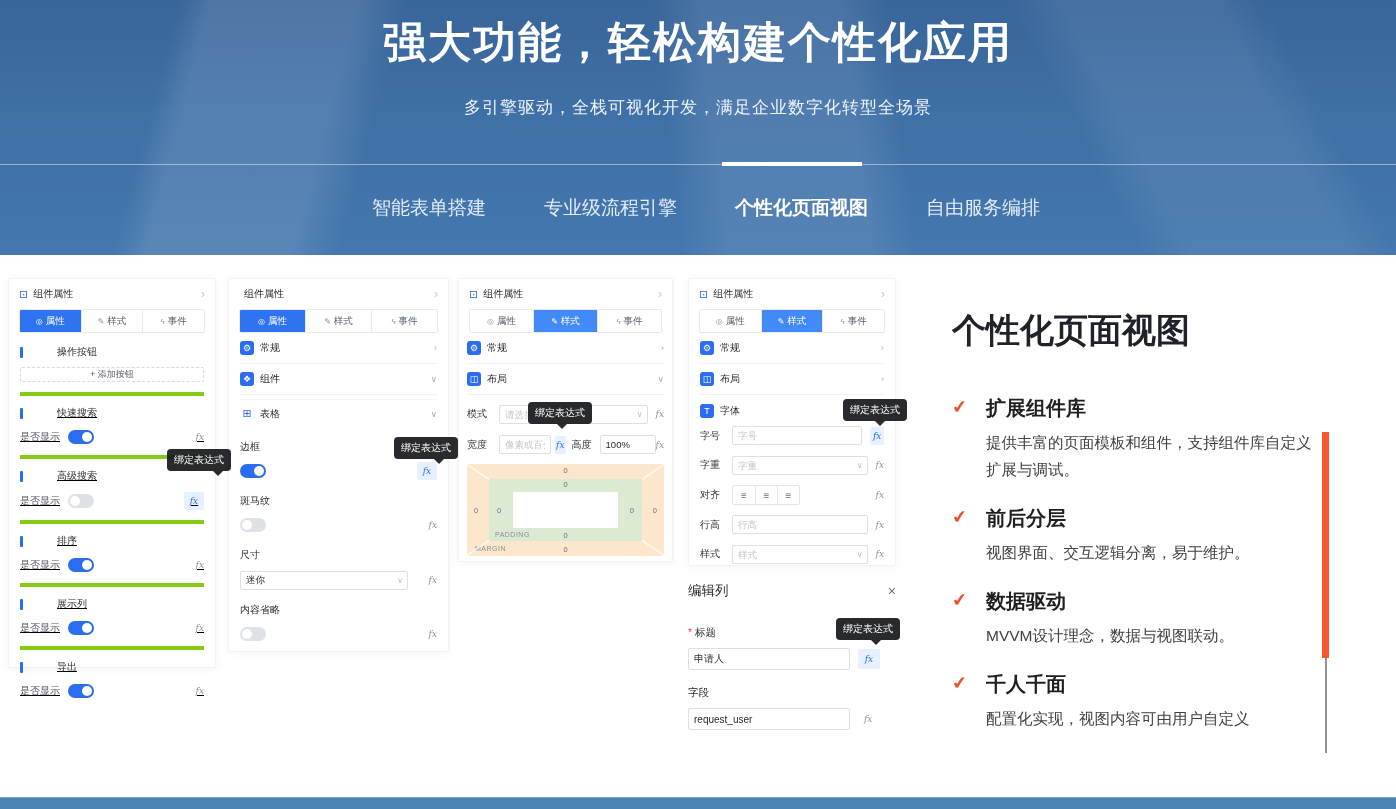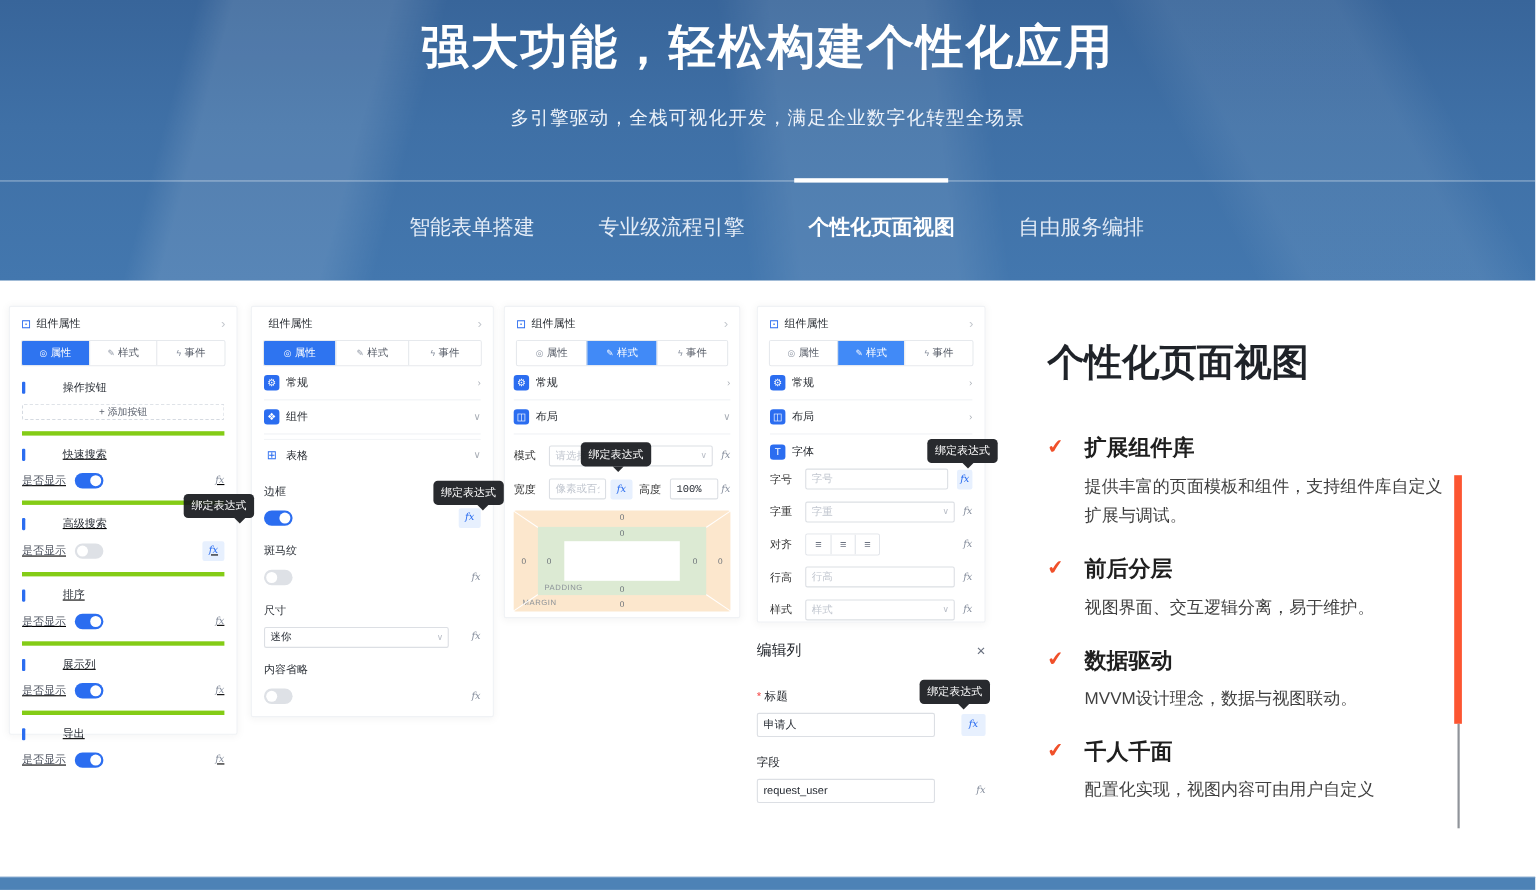--- a/index.html
+++ b/index.html
@@ -99,21 +99,21 @@
   .align-btn { width:22px; height:18px; display:flex; align-items:center; justify-content:center;
                border-left:1px solid #e2e5ea; background:#fff; color:#6b7280; font-size:10px; cursor:pointer; }
   .align-btn:first-child { border-left:none; }
 
   
   .drawer { position:absolute; left:688px; top:582px; width:208px; }
   .drawer-head { display:flex; align-items:center; font-size:13.5px; color:#1f2329; font-weight:500; }
   .close-x { margin-left:auto; color:#6b7280; font-size:14px; cursor:pointer; }
   .dlabel { margin-top:26px; font-size:10.5px; color:#1f2329; }
   .req { color:#f53f3f; margin-right:3px; }
-  .drow { display:flex; align-items:center; margin-top:8px;justify-content:space-between; }
+  .drow { display:flex; align-items:center; margin-top:8px; }
   .drow .ipt { height:22px; width:162px; font-size:10px; flex:none; }
   .drow .fx-btn { margin-left:8px; width:22px; height:20px; }
   .drow .fx { margin-left:14px; }
 
   
   .tooltip { position:absolute; background:rgba(22,24,28,.92); color:#fff; font-size:10px;
              padding:4px 7px; border-radius:4px; white-space:nowrap; z-index:9; }
   .tooltip::after { content:""; position:absolute; top:100%; left:var(--ax,60%);
                     border:5px solid transparent; border-top-color:rgba(22,24,28,.92); }
 
@@ -358,21 +358,21 @@
           <input class="ipt" readonly="" placeholder="请选择" style="">
           <span class="sel-chev">∨</span>
         </span>
         <span class="fx" style="margin-left:8px">fx</span>
       </div>
       <div class="crow" style="margin-top:11px">
         <span class="rlabel">宽度</span>
         <input class="ipt" style="width: 52px; flex: 0 0 auto;" readonly="" placeholder="像素或百分比">
         <button class="fx-btn" style="margin-left:4px">fx</button>
         <span class="rlabel" style="margin-left:6px;width:22px">高度</span>
-        <input class="ipt" style="width: 44px; flex: 0 0 auto; font-family: Liberation Mono, monospace;" readonly="" value="100%">
+        <input class="ipt" style="width: 56px; flex: 0 0 auto;" readonly="" value="100%">
         <span class="fx">fx</span>
       </div>
 
       <div class="boxmodel">
         <span class="bm-lab" style="left:8px;bottom:4px">MARGIN</span>
         <span class="bm-val" style="left:50%;top:2px;transform:translateX(-50%)">0</span>
         <span class="bm-val" style="left:50%;bottom:2px;transform:translateX(-50%)">0</span>
         <span class="bm-val" style="left:7px;top:50%;transform:translateY(-50%)">0</span>
         <span class="bm-val" style="right:7px;top:50%;transform:translateY(-50%)">0</span>
         <span class="bm-diag d-tl"></span>

